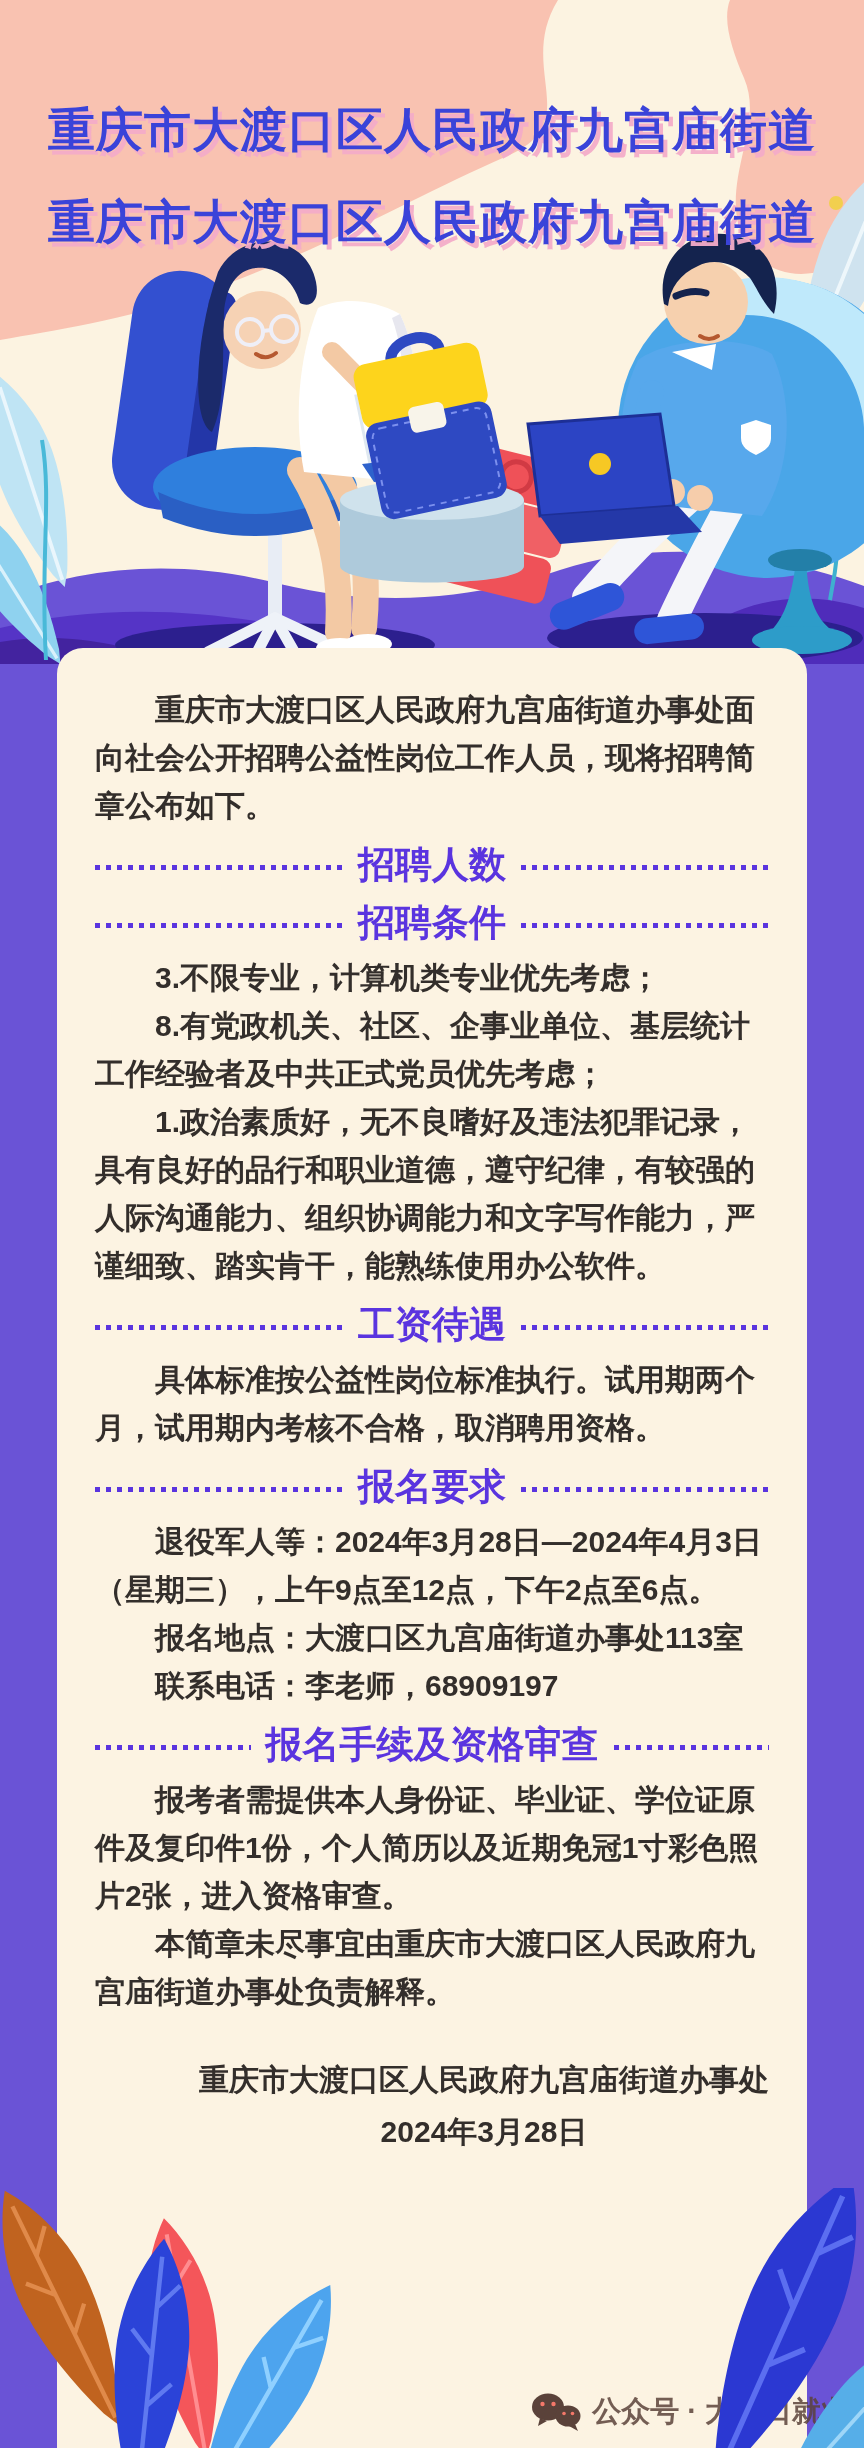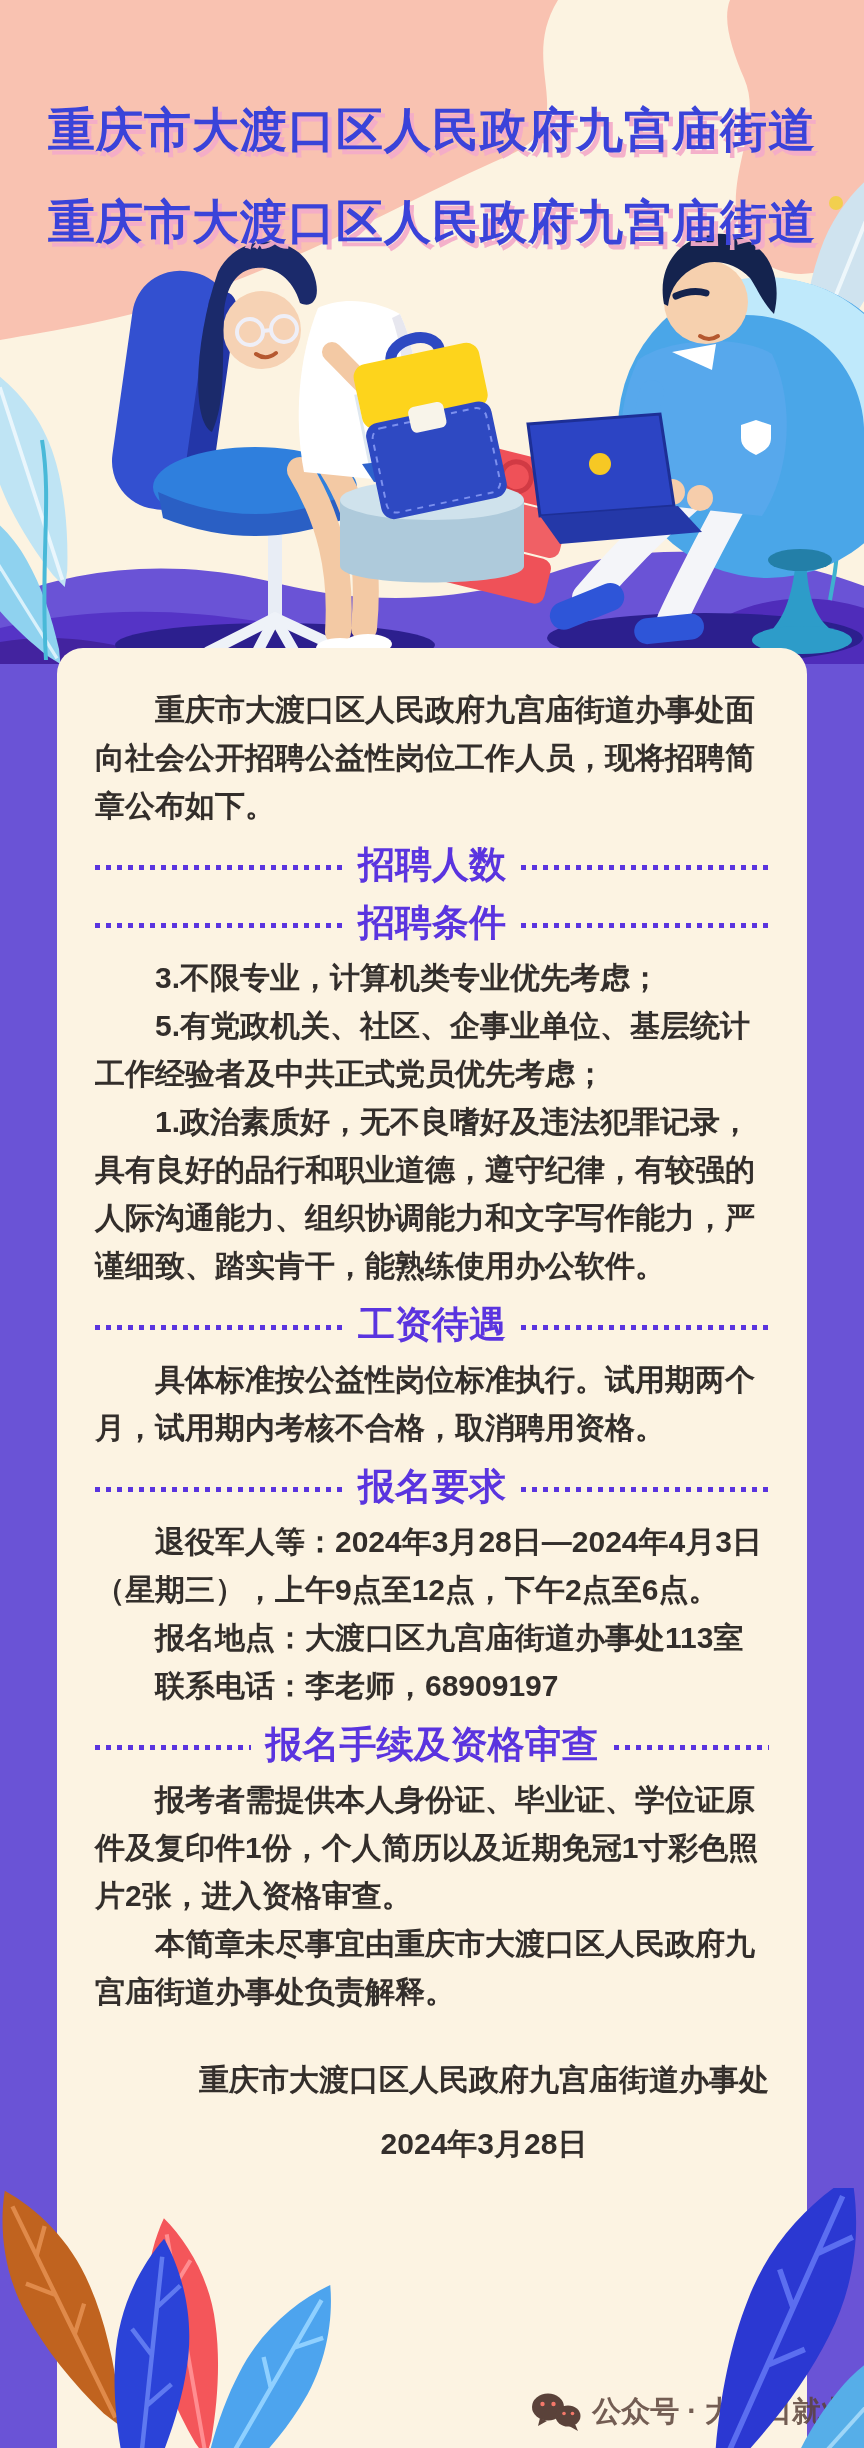--- a/index.html
+++ b/index.html
@@ -22,21 +22,21 @@
     position:absolute;left:57px;top:648px;width:750px;height:2291px;
     background:#fcf3e2;border-radius:26px 26px 0 0;overflow:hidden;z-index:5;
   }
   .card-inner{padding:38px 38px 0;position:relative;z-index:3;}
   .para{margin:0;text-indent:2em;font-size:30px;line-height:48px;color:#332e2b;font-weight:600;}
   .sec-head{display:flex;align-items:center;gap:15px;margin:12px 0 8px;}
   .dots{flex:1;height:5px;margin-top:5px;background:repeating-linear-gradient(90deg,#5a34df 0 5px,transparent 5px 11px);}
   .sec-title{font-size:37px;line-height:46px;font-weight:800;color:#5a34df;white-space:nowrap;}
   .sign-block{margin:40px 0 0 auto;width:-moz-fit-content;width:fit-content;text-align:center;position:relative;z-index:4;}
   .sign-line{font-size:30px;line-height:48px;color:#332e2b;font-weight:600;white-space:nowrap;}
-  .date-line{font-size:30px;line-height:48px;color:#332e2b;font-weight:600;margin-top:16px;}
+  .date-line{font-size:30px;line-height:48px;color:#332e2b;font-weight:600;margin-top:4px;}
   .coral-wave{position:absolute;left:0;bottom:0;width:750px;height:240px;z-index:2;}
   
   .watermark{
     position:absolute;right:14px;bottom:16px;z-index:7;display:flex;align-items:center;gap:10px;
     color:rgba(90,66,58,0.85);font-size:29px;font-weight:700;white-space:nowrap;
   }
   
   .feathers-left{position:absolute;left:0;bottom:0;z-index:8;}
   .feathers-right{position:absolute;right:0;bottom:0;z-index:8;}
 </style>
@@ -211,21 +211,21 @@
       <div class="sec-title">招聘人数</div>
       <div class="dots"></div>
     </div>
 
     <div class="sec-head">
       <div class="dots"></div>
       <div class="sec-title">招聘条件</div>
       <div class="dots"></div>
     </div>
     <p class="para">3.不限专业，计算机类专业优先考虑；</p>
-    <p class="para">5.有党政机关、社区、企事业单位、基层统计工作经验者及中共正式党员优先考虑；</p>
+    <p class="para">8.有党政机关、社区、企事业单位、基层统计工作经验者及中共正式党员优先考虑；</p>
     <p class="para">1.政治素质好，无不良嗜好及违法犯罪记录，具有良好的品行和职业道德，遵守纪律，有较强的人际沟通能力、组织协调能力和文字写作能力，严谨细致、踏实肯干，能熟练使用办公软件。</p>
 
     <div class="sec-head">
       <div class="dots"></div>
       <div class="sec-title">工资待遇</div>
       <div class="dots"></div>
     </div>
     <p class="para">具体标准按公益性岗位标准执行。试用期两个月，试用期内考核不合格，取消聘用资格。</p>
 
     <div class="sec-head">

